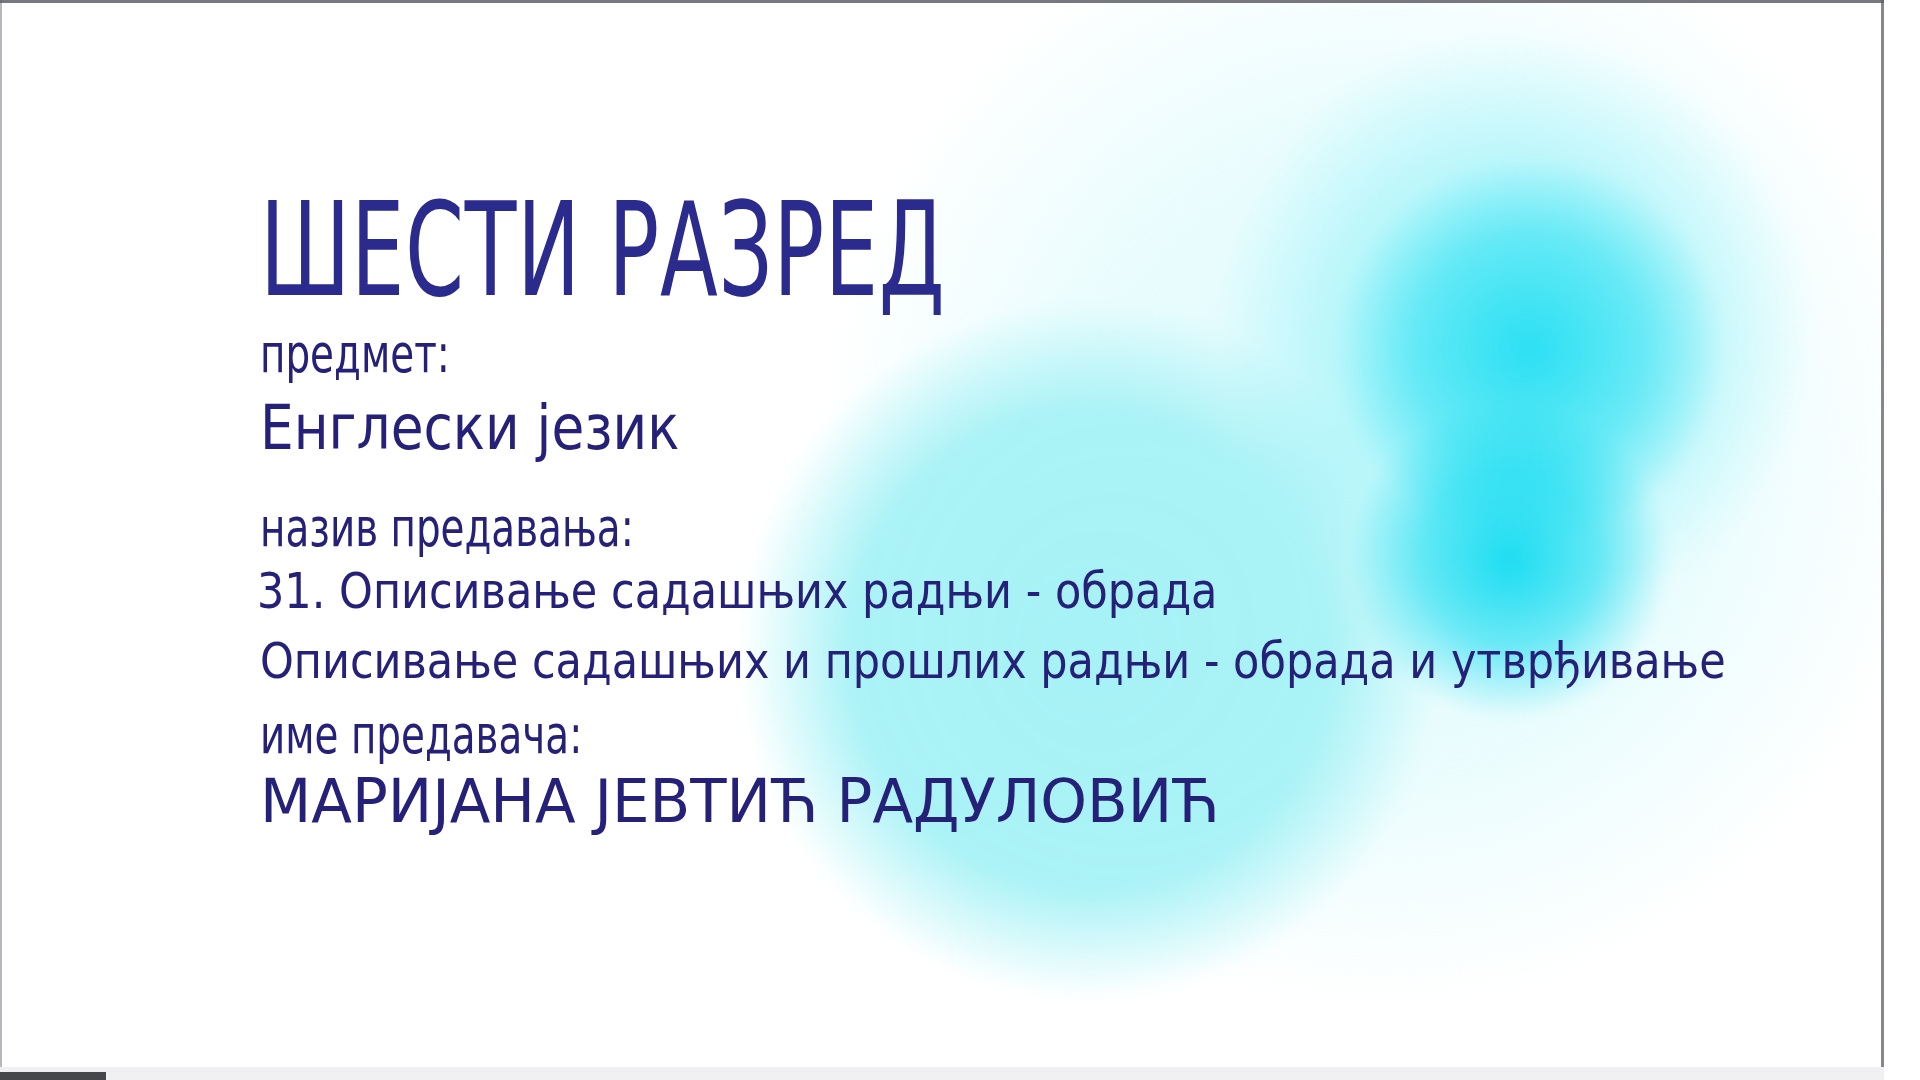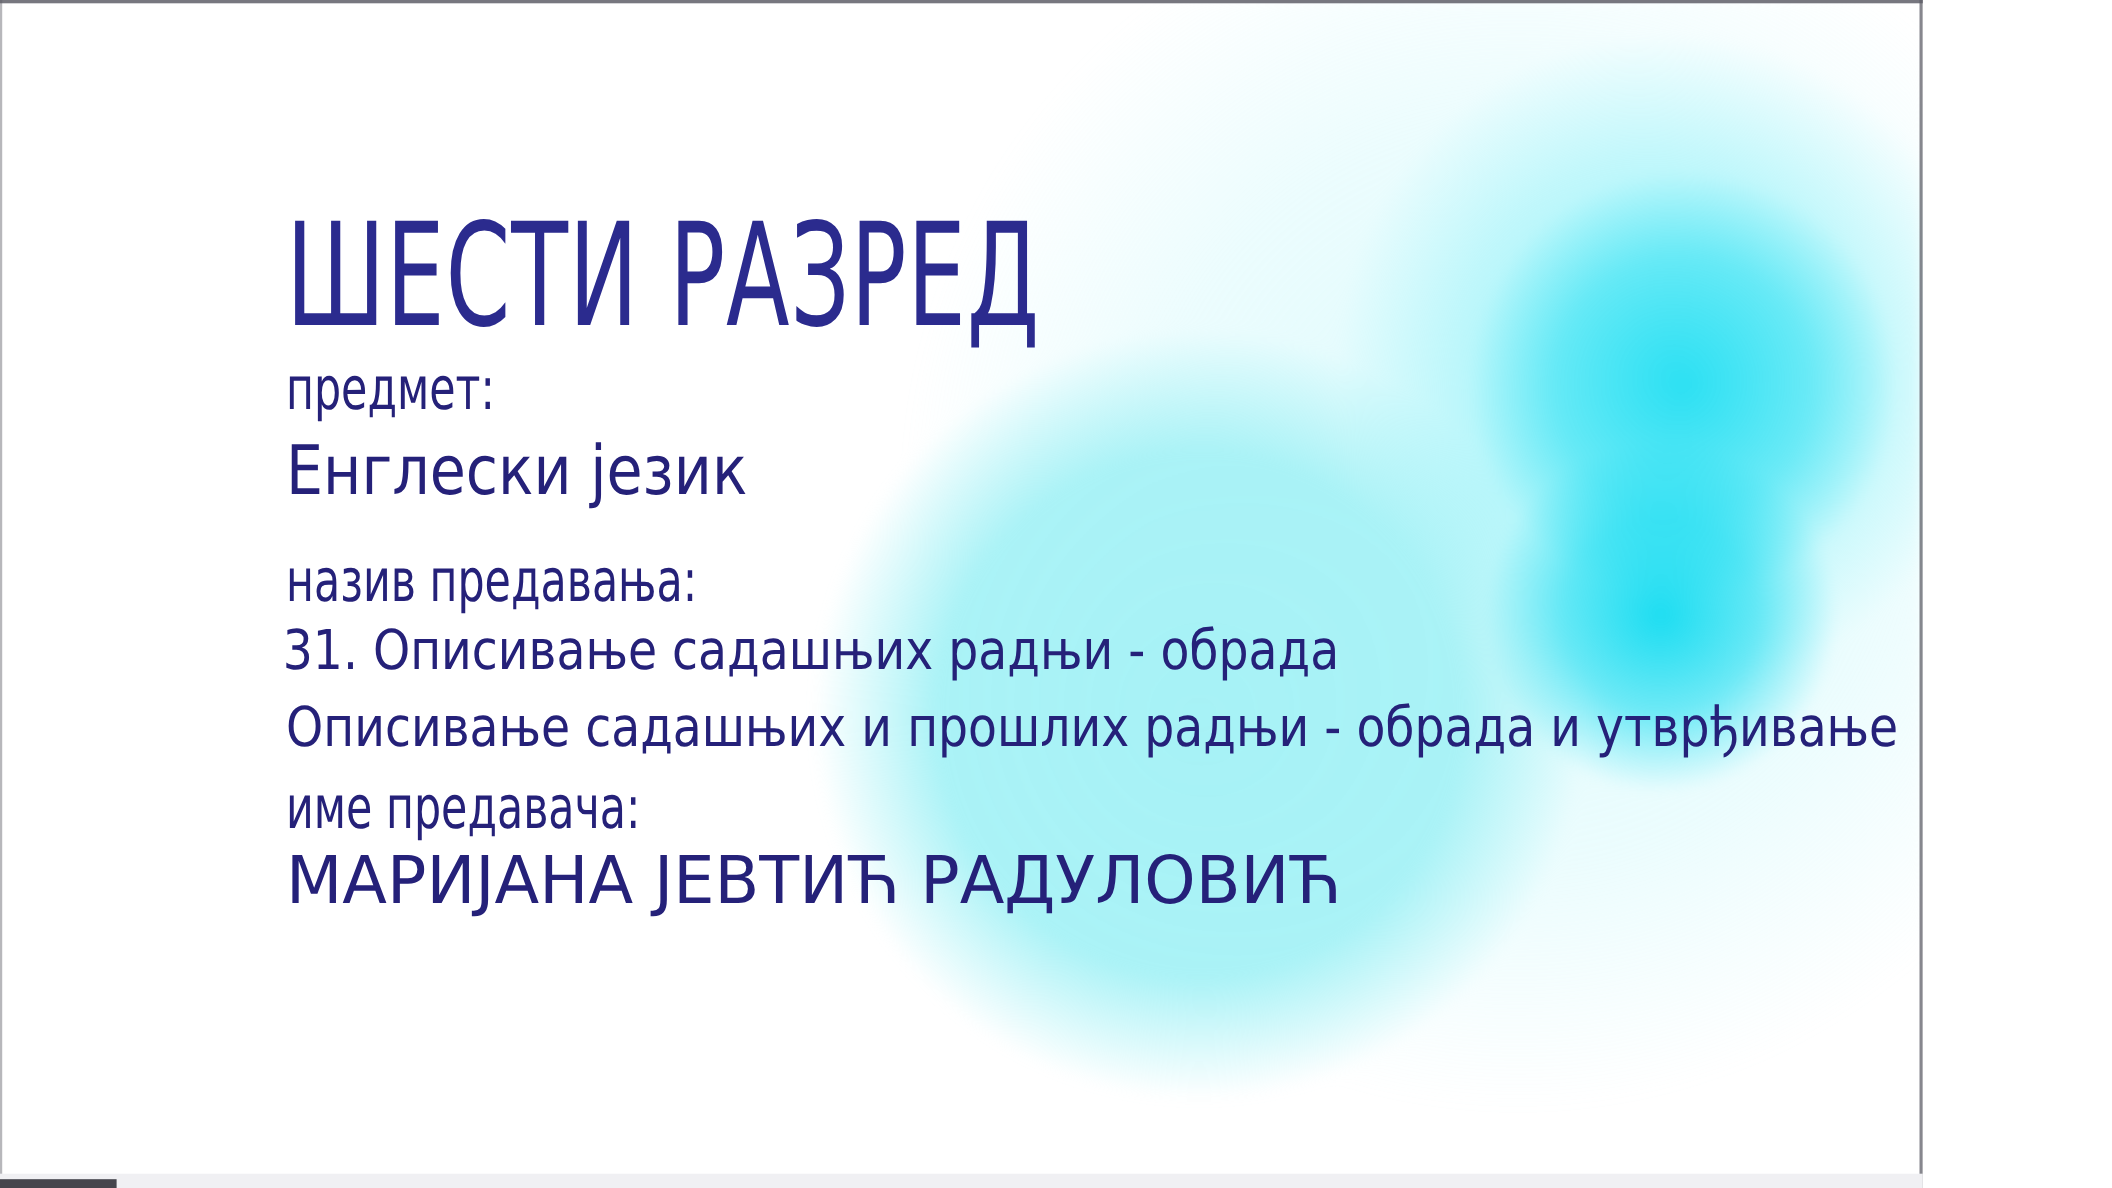--- a/index.html
+++ b/index.html
@@ -7,21 +7,21 @@
     padding: 0;
     width: 1920px;
     height: 1080px;
     overflow: hidden;
     background: #ffffff;
     font-family: "DejaVu Sans", "Liberation Sans", sans-serif;
   }
 
   .slide {
     position: relative;
-    width: 1748px;
+    width: 1884px;
     height: 1080px;
     background: var(--background, #ffffff);
     overflow: hidden;
   }
 
   
   .bg-blobs {
     position: absolute;
     inset: 0;
     background:

